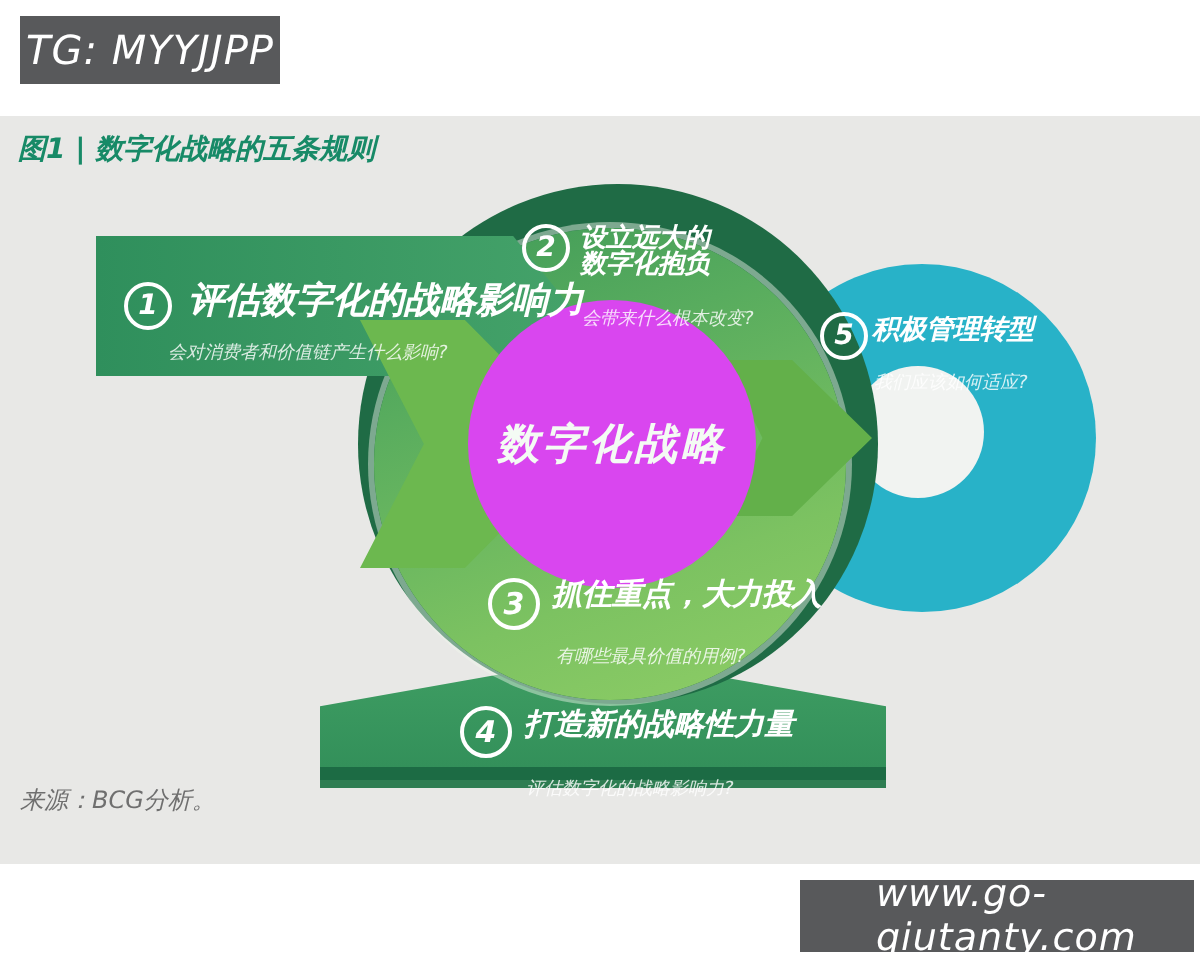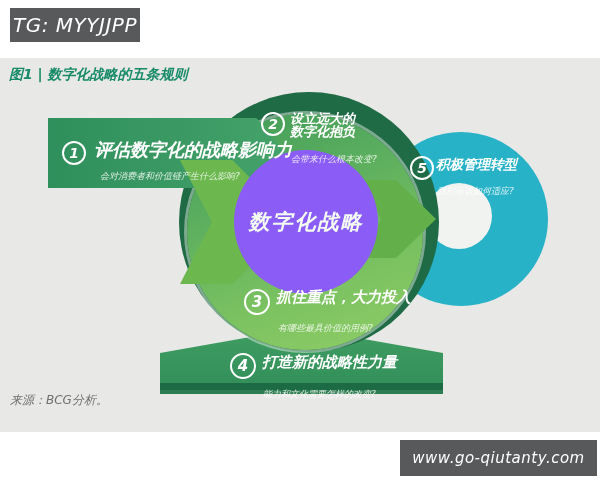--- a/index.html
+++ b/index.html
@@ -3,21 +3,21 @@
 <meta charset="utf-8">
 <style>
   * { margin:0; padding:0; box-sizing:border-box; }
   html,body { width:600px; height:480px; background:#ffffff;
     font-family:"DejaVu Sans","Liberation Sans",sans-serif; }
   #page { position:relative; width:600px; height:480px; overflow:hidden; background:#ffffff;font-style:italic; }
 
   .wm-box { position:absolute; background:#58595b; color:#ffffff; display:flex;
     align-items:center; justify-content:center; letter-spacing:.5px; }
   #tg-box { left:10px; top:8px; width:130px; height:34px; font-size:20px; }
-  #site-box { left:400px; top:440px; width:197px; height:36px; font-size:15px; }
+  #site-box { left:400px; top:440px; width:197px; height:36px; font-size:19px;padding-left:38px; }
 
   #figure { position:absolute; left:0; top:58px; width:600px; height:374px; background:#e8e8e6;padding-left:48px; }
   #fig-title { position:absolute; left:9px; top:8px; font-size:14px; font-weight:bold; color:#178a67; }
   #fig-source { position:absolute; left:10px; top:334px; font-size:12px; color:#6f6f6f; }
 
   .shape { position:absolute; }
   .circle { border-radius:50%; }
 
   #banner4 { left:160px; top:270px; width:283px; height:66px; z-index:1;
     background:linear-gradient(180deg,#3f9e63 0%,#33905a 84%,#1c6b44 84%,#1c6b44 94%,#2e7d52 94%);
@@ -38,32 +38,32 @@
     clip-path:polygon(0 0,88% 0,100% 50%,88% 100%,0 100%); }
 
   #chevron1 { left:180px; top:102px; width:114px; height:124px; background:#6cb84f; z-index:6;
     -webkit-clip-path:polygon(0 0,46% 0,100% 50%,46% 100%,0 100%,28% 50%);
     clip-path:polygon(0 0,46% 0,100% 50%,46% 100%,0 100%,28% 50%); }
 
   #chevron2 { left:362px; top:122px; width:74px; height:78px; background:#63b04a; z-index:7;
     -webkit-clip-path:polygon(0 0,46% 0,100% 50%,46% 100%,0 100%,26% 50%);
     clip-path:polygon(0 0,46% 0,100% 50%,46% 100%,0 100%,26% 50%); }
 
-  #center-circle { left:234px; top:92px; width:144px; height:144px; background:#8b5cf6; z-index:8;
+  #center-circle { left:234px; top:92px; width:144px; height:144px; background:#d946ef; z-index:8;
     display:flex; align-items:center; justify-content:center; }
   #center-label { color:#f4fbf4; font-size:21px; font-weight:bold; letter-spacing:2px; }
 
   .num-circle { position:absolute; z-index:9; border:2px solid #ffffff; border-radius:50%;
     color:#ffffff; font-weight:bold; display:flex; align-items:center; justify-content:center; }
   .lbl { position:absolute; z-index:9; color:#ffffff; font-weight:bold; white-space:nowrap; }
   .sub { position:absolute; z-index:9; color:rgba(255,255,255,.82); font-size:9px; white-space:nowrap;margin-top:14px; }
 
   #item1-num { left:62px; top:83px; width:24px; height:24px; font-size:14px; }
   #item1-label { left:94px; top:80px; font-size:18px; }
-  #item1-sub  { left:100px; top:98px; }
+  #item1-sub  { left:84px; top:98px; }
 
   #item2-num { left:261px; top:54px; width:24px; height:24px; font-size:14px; }
   #item2-line1 { left:290px; top:52px; font-size:13px; }
   #item2-line2 { left:290px; top:65px; font-size:13px; }
   #item2-sub  { left:291px; top:81px; }
 
   #item5-num { left:410px; top:98px; width:24px; height:24px; font-size:14px; }
   #item5-label { left:436px; top:98px; font-size:13.5px; }
   #item5-sub  { left:437px; top:113px; }
 
@@ -108,21 +108,21 @@
     <div id="item2-line1" class="lbl">设立远大的</div>
     <div id="item2-line2" class="lbl">数字化抱负</div>
     <div id="item2-sub" class="sub">会带来什么根本改变?</div>
 
     <div id="item3-num" class="num-circle">3</div>
     <div id="item3-label" class="lbl">抓住重点，大力投入</div>
     <div id="item3-sub" class="sub">有哪些最具价值的用例?</div>
 
     <div id="item4-num" class="num-circle">4</div>
     <div id="item4-label" class="lbl">打造新的战略性力量</div>
-    <div id="item4-sub" class="sub">能力和文化需要怎样的改变?</div>
+    <div id="item4-sub" class="sub">评估数字化的战略影响力?</div>
 
     <div id="item5-num" class="num-circle">5</div>
     <div id="item5-label" class="lbl">积极管理转型</div>
     <div id="item5-sub" class="sub">我们应该如何适应?</div>
 
     <div id="fig-source">来源：BCG分析。</div>
   </div>
 
   <div id="site-box" class="wm-box">
     <span>www.go-qiutanty.com</span>

